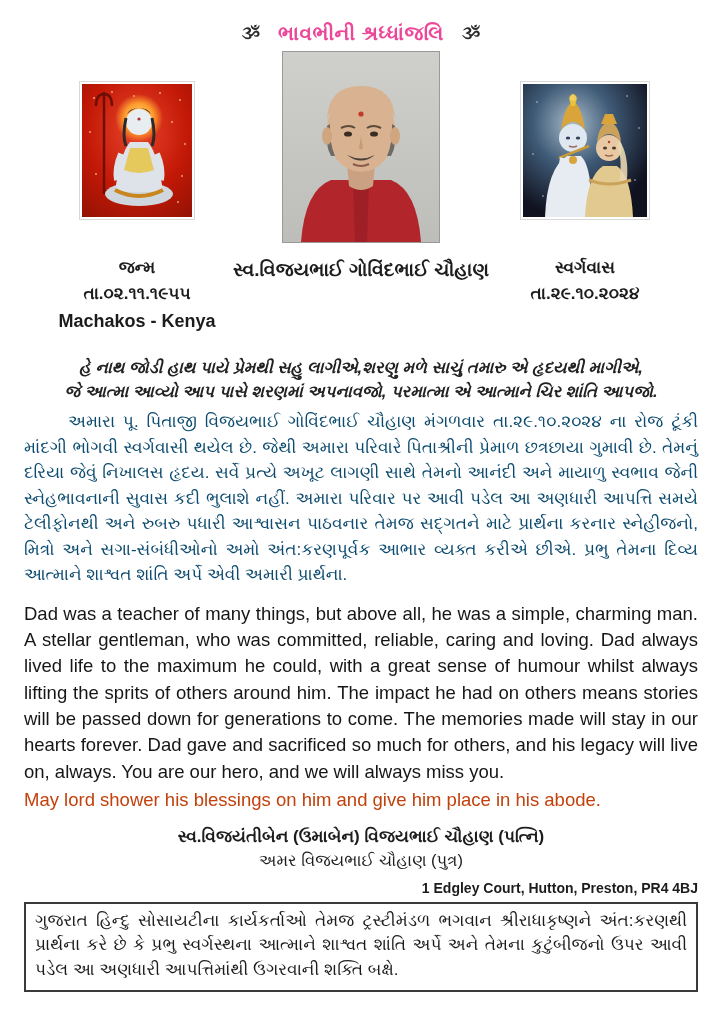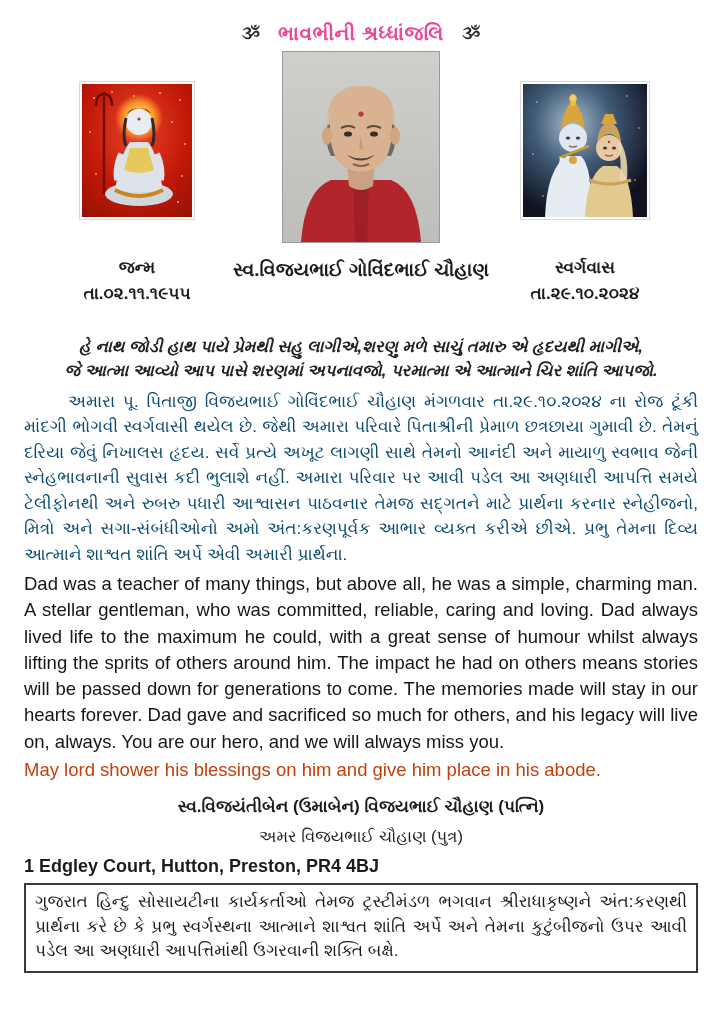--- a/index.html
+++ b/index.html
@@ -48,46 +48,46 @@
   .gj-date { font-weight: bold; font-size: 17px; }
   .latin-place { font-weight: bold; font-size: 18px; }
   .deceased-name {
     font-weight: bold; font-size: 19px; text-align: center; margin-top: 14px;
     white-space: nowrap;
   }
 
   
   .couplet {
     text-align: center; font-weight: bold; font-style: italic;
-    font-size: 16.5px; line-height: 1.45; margin-top: 27px; color: #222;
+    font-size: 16.5px; line-height: 1.45; margin-top: 20px; color: #222;
   }
 
   
   .gj-paragraph {
     margin-top: 6px; font-size: 17px; line-height: 1.5;
     text-align: justify; text-indent: 44px; color: #0c4a6e;
   }
   .en-paragraph {
-    margin-top: 4px; font-size: 18.5px; line-height: 1.42;
+    margin-top: 13px; font-size: 18.5px; line-height: 1.42;
     text-align: justify; color: #161616;
   }
   .blessing { margin-top: 4px; font-size: 18.5px; color: #c2410c; }
 
   .wife-line {
     text-align: center; font-weight: bold; font-size: 17px; margin-top: 16px;
   }
   .names-row {
     display: flex; justify-content: space-between;
     font-size: 16.5px; margin-top: 16px; padding: 0 6px;
   }
-  .son-center { text-align: center; font-size: 16.5px; margin-top: 10px; }
+  .son-center { text-align: center; font-size: 16.5px; margin-top: 4px; }
   .family-line { font-size: 16.5px; margin-top: 4px; padding-left: 6px; }
 
   .address-line {
-    text-align: left; font-weight: bold; font-size: 18px; margin-top: 10px;
+    text-align: right; font-weight: bold; font-size: 14px; margin-top: 10px;
   }
 
   .society-box {
     margin-top: 6px; border: 2px solid #3a3a3a;
     padding: 5px 9px 7px 9px;
     font-size: 17px; line-height: 1.45; text-align: justify; color: #1b1b1b;
   }
   svg { display: block; }
 </style>
 </head>
@@ -249,20 +249,21 @@
         </svg>
       </div>
     </div>
   </div>
 
   <div class="figures" style="margin-top:2px;">
     <div class="fig-col">
       <div class="info-block">
         <div class="gj-label">જન્મ</div>
         <div class="gj-date">તા.૦૨.૧૧.૧૯૫૫</div>
+        <div class="latin-place">Machakos - Kenya</div>
       </div>
     </div>
     <div class="fig-col">
       <div class="deceased-name">સ્વ.વિજયભાઈ ગોવિંદભાઈ ચૌહાણ</div>
     </div>
     <div class="fig-col">
       <div class="info-block">
         <div class="gj-label">સ્વર્ગવાસ</div>
         <div class="gj-date">તા.૨૯.૧૦.૨૦૨૪</div>
       </div>

